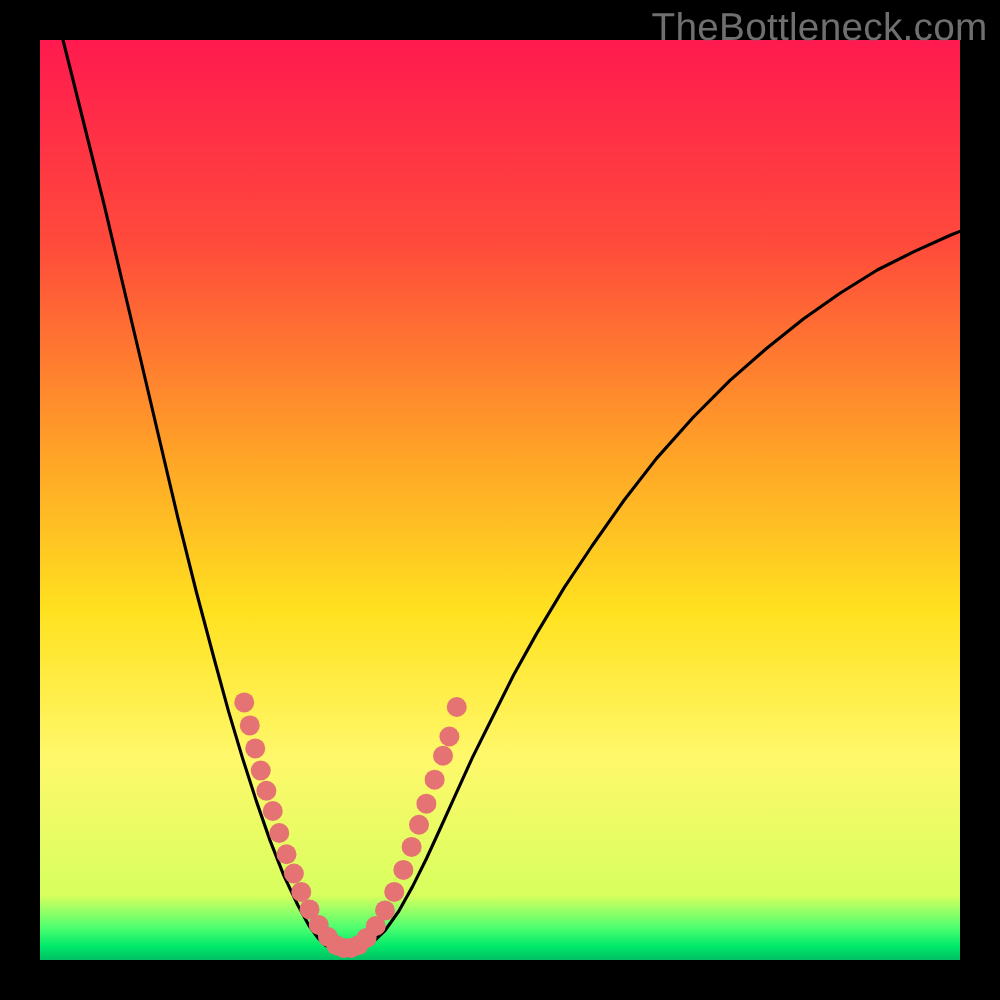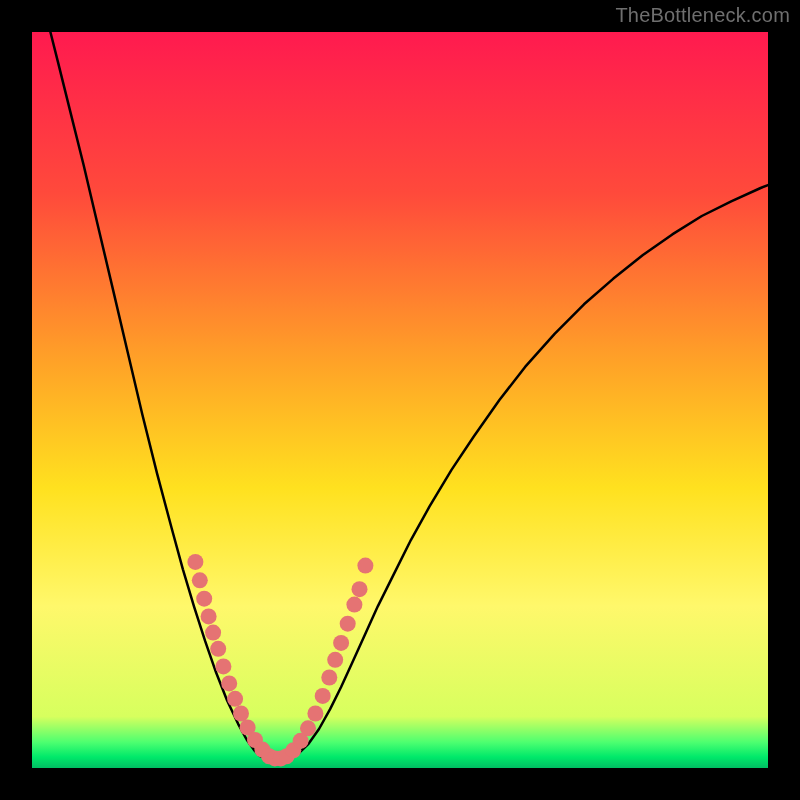--- a/index.html
+++ b/index.html
@@ -22,21 +22,21 @@
   #chart-svg {
     position: absolute;
     left: 0;
     top: 0;
   }
   .watermark {
     position: absolute;
     top: 4px;
     right: 10px;
     color: #6f6f6f;
-    font-size: 20px;
+    font-size: 31px;
     font-weight: 500;
     letter-spacing: 0.2px;
   }
 </style>
 </head>
 <body>
 
 <div class="frame">
   <svg id="chart-svg" width="800" height="800" viewBox="0 0 800 800">
     <defs>

